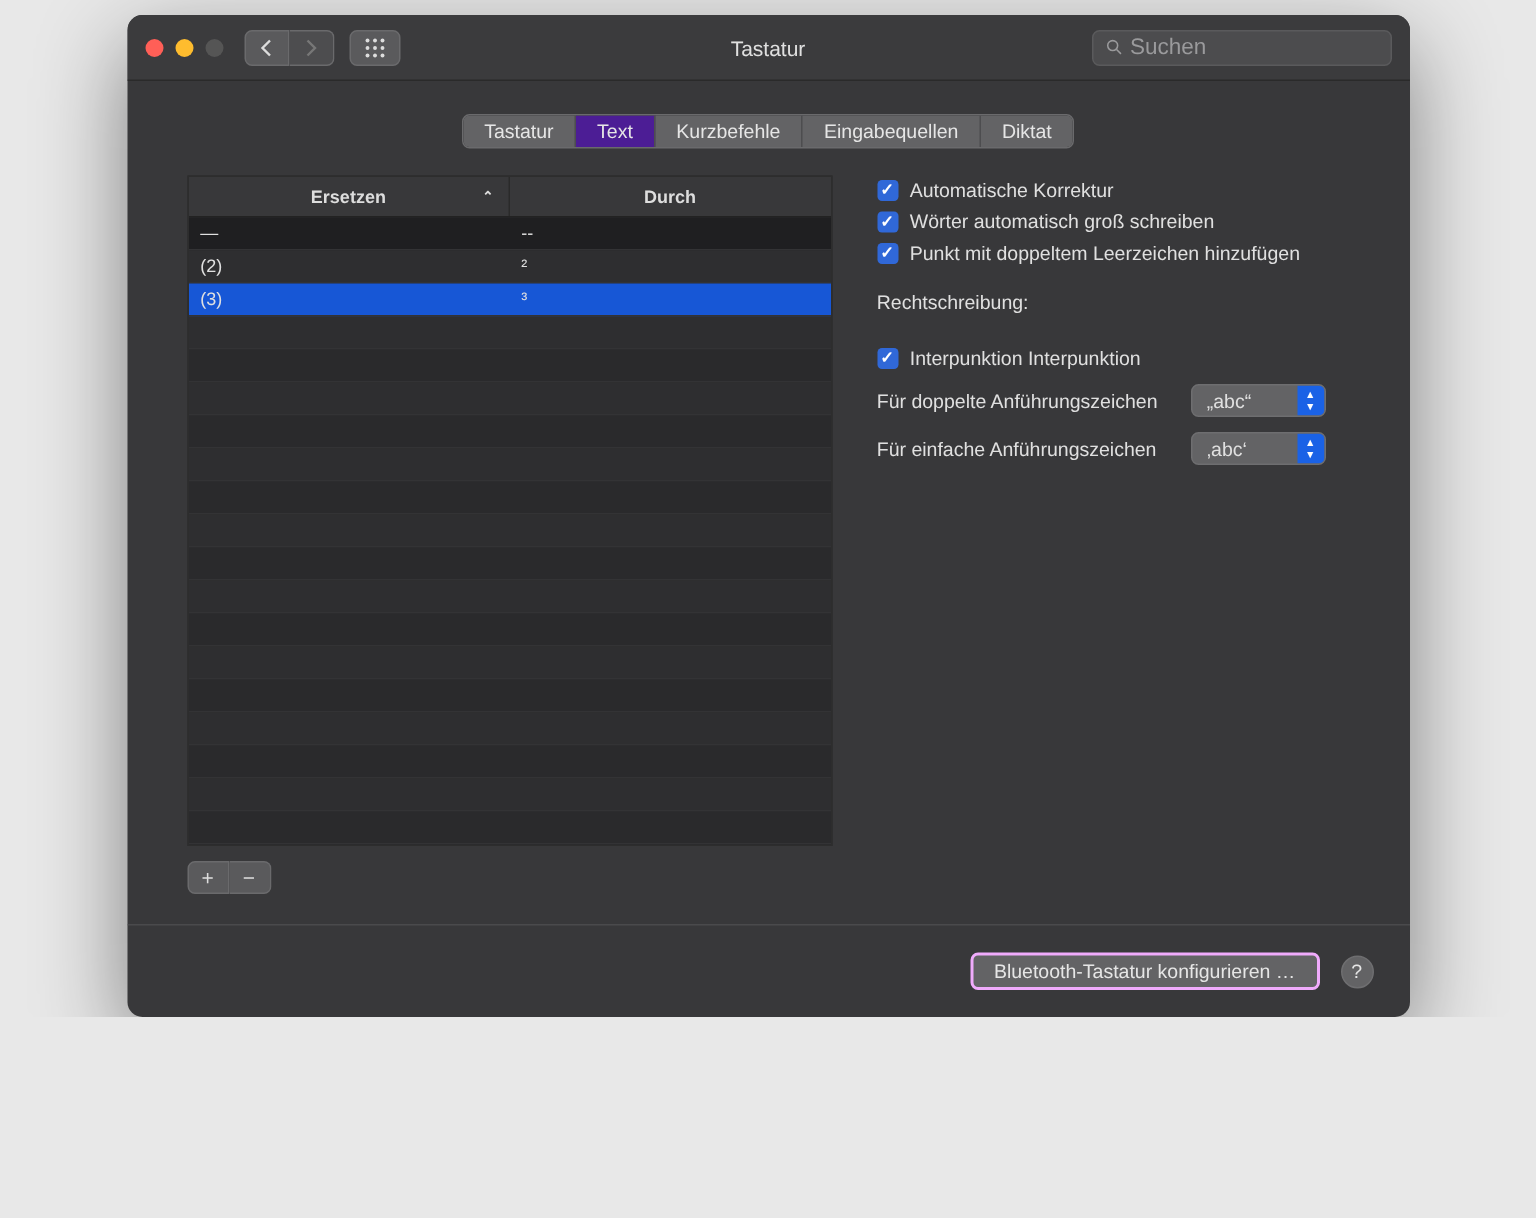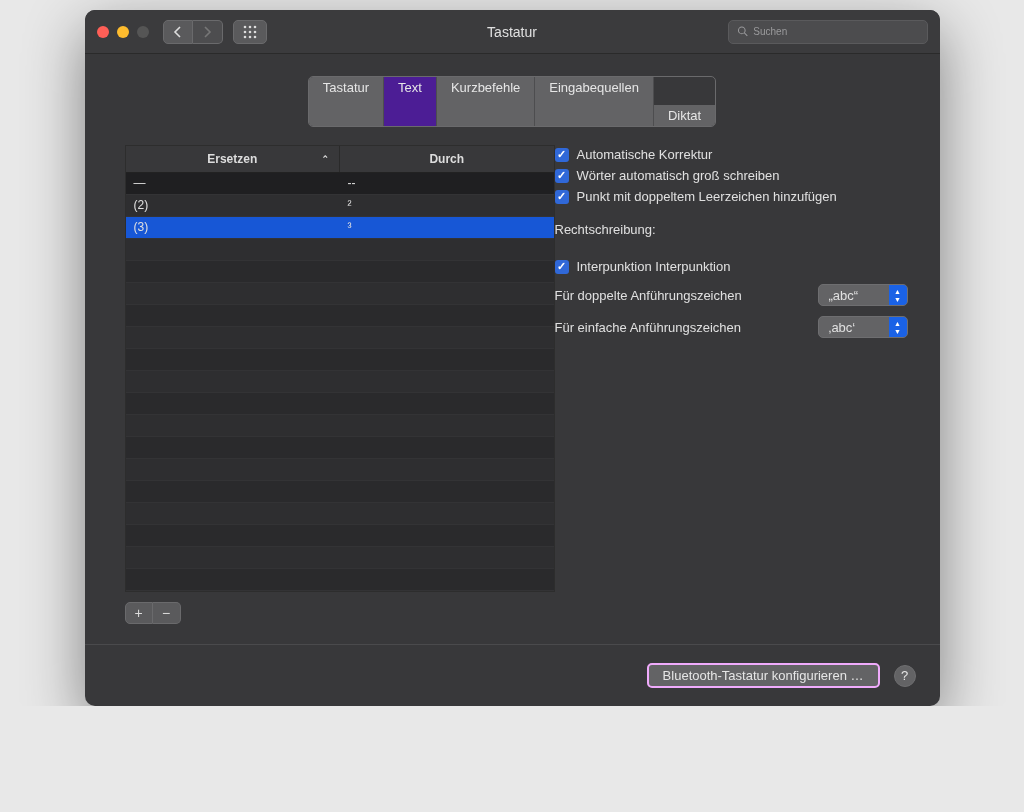--- a/index.html
+++ b/index.html
@@ -60,21 +60,21 @@
     border: 1px solid #5a5a5c;
     border-radius: 5px;
     height: 24px;
     padding: 0 8px;
     width: 200px;
     color: #9a9a9c;
   }
   .search svg { width: 13px; height: 13px; margin-right: 5px; fill:#9a9a9c; }
   .search input {
     background: transparent; border: none; outline: none;
-    color: #84cc16; font-size: 10px; width: 100%;
+    color: #84cc16; font-size: 15px; width: 100%;
   }
   .search input::placeholder { color: #9a9a9c; }
 
   
   .tabs-row {
     display: flex; justify-content: center;
     padding: 22px 0 18px 0;
   }
   .seg {
     display: flex;
@@ -83,27 +83,28 @@
     border: 1px solid #6a6a6c;
   }
   .seg-btn {
     background: #636365;
     color: #e6e6e6;
     padding: 3px 14px;
     font-size: 13px;
     border-right: 1px solid #4d4d4f;
     cursor: default;
   }
-  .seg-btn:last-child { border-right: none; margin-top: 28px; }
+  .seg-btn:last-child { border-right: none; }
   .seg-btn.active { background: #4c1d95; }
 
   
   .content {
     display: flex;
-    padding: 0 32px 20px 40px;
+    padding: 0 56px 20px 40px;
+    gap: 30px;
   }
   .left-col { width: 430px; }
   .right-col { flex: 1; padding-top: 2px; }
 
   
   .table {
     border: 1px solid #2d2d2d;
     border-radius: 0;
     overflow: hidden;
     background: #2a2a2a;

